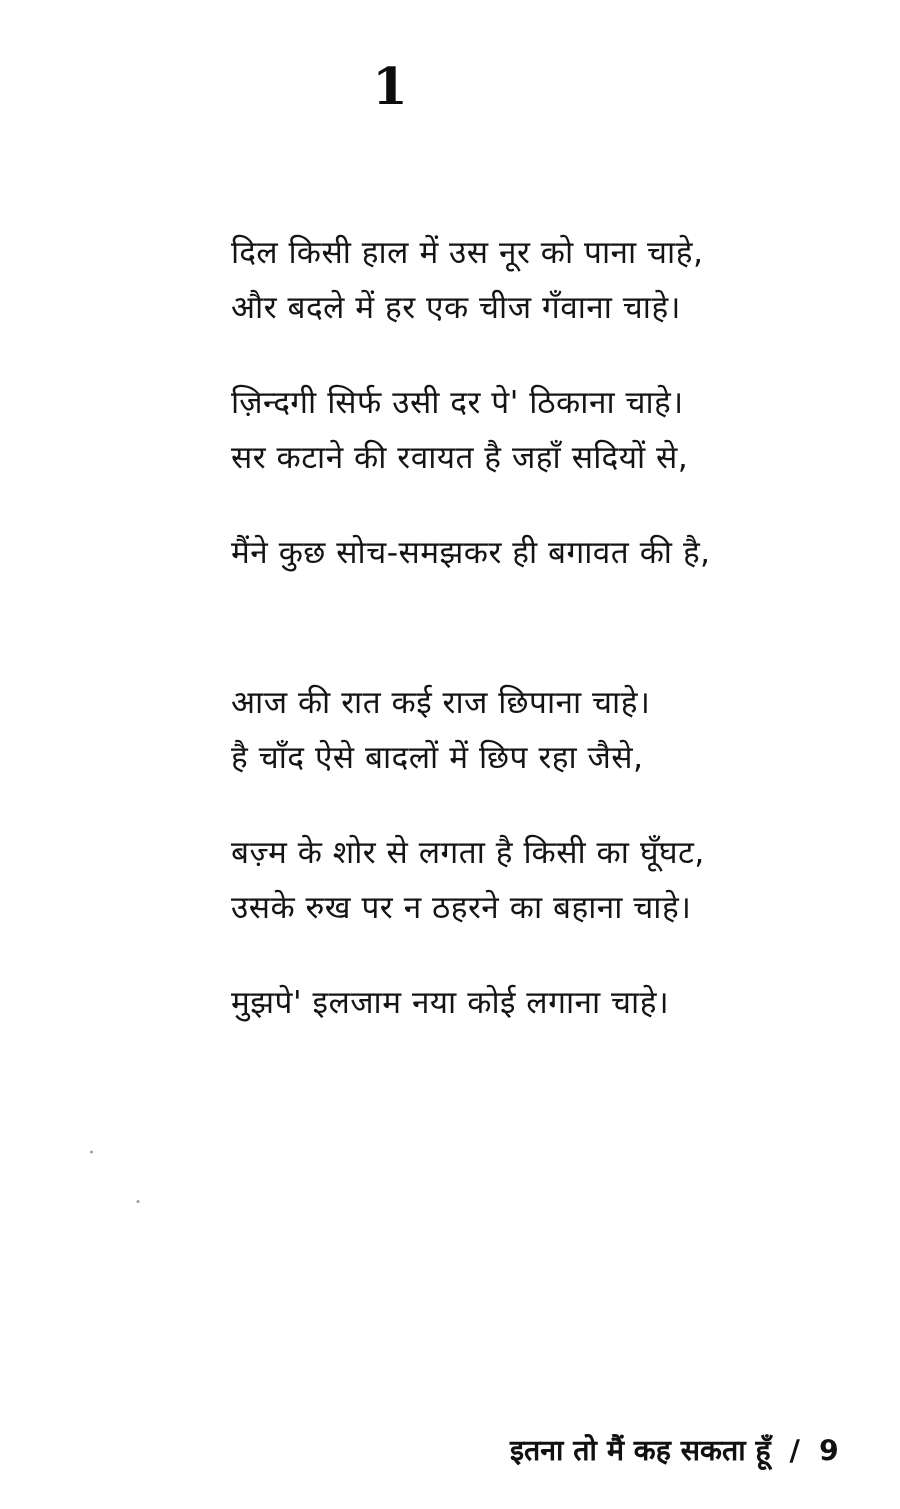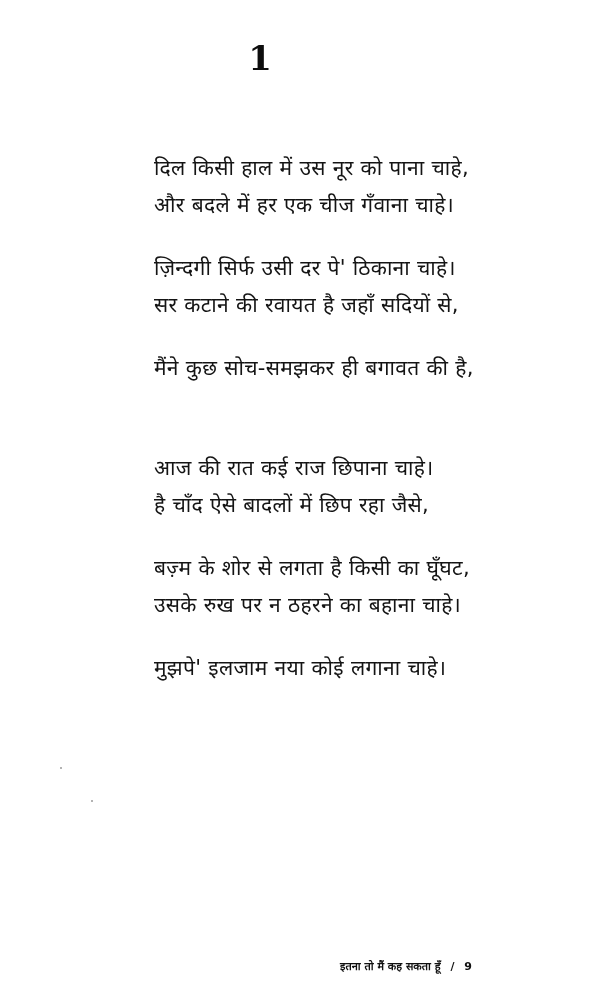--- a/index.html
+++ b/index.html
@@ -51,21 +51,21 @@
       height: 2px;
       background: #9a9a9a;
       border-radius: 50%;
     }
     .footer {
       position: absolute;
       top: 954px;
       left: 340px;
       width: 240px;
       white-space: nowrap;
-      font-size: 11px;
+      font-size: 19px;
       font-weight: bold;
       line-height: 26px;
       color: #111111;
     }
     .footer .sep {
       margin: 0 6px;
     }
   </style>
 </head>
 <body>

